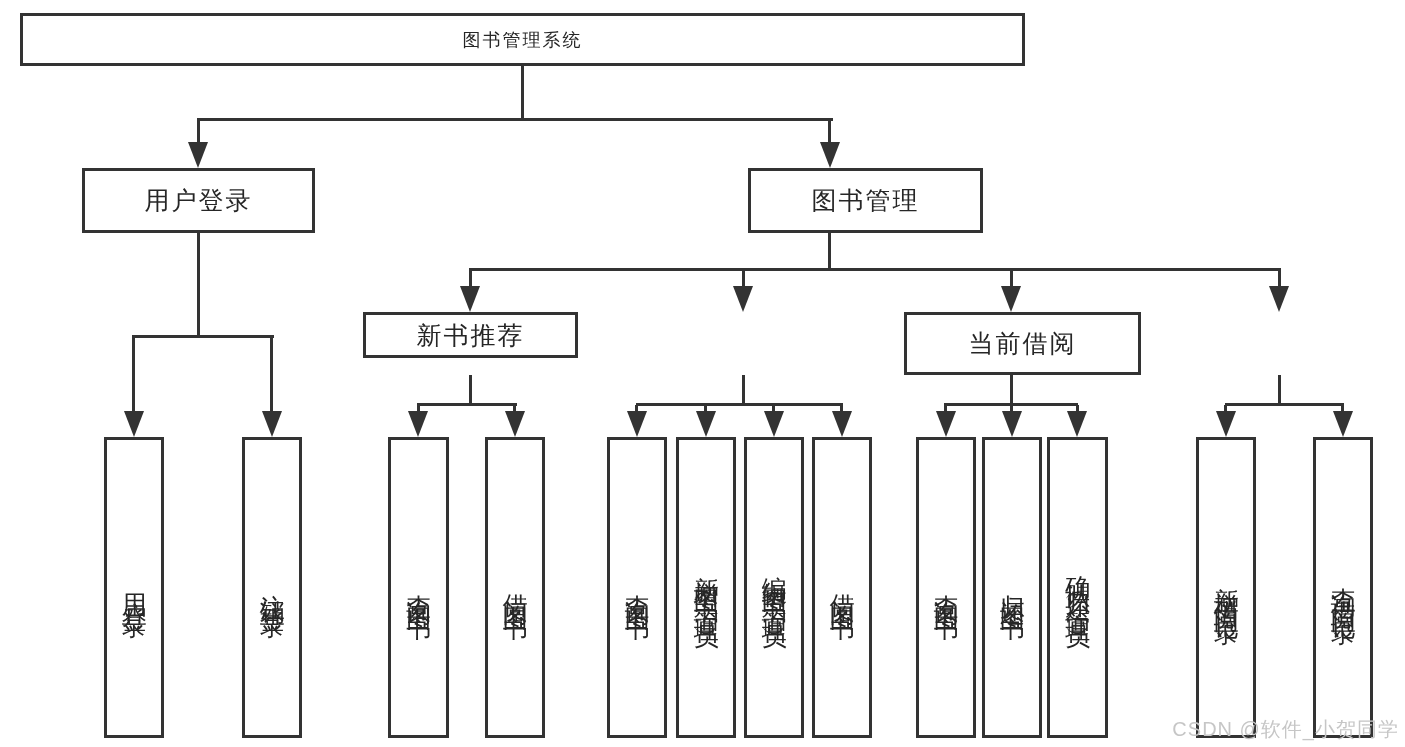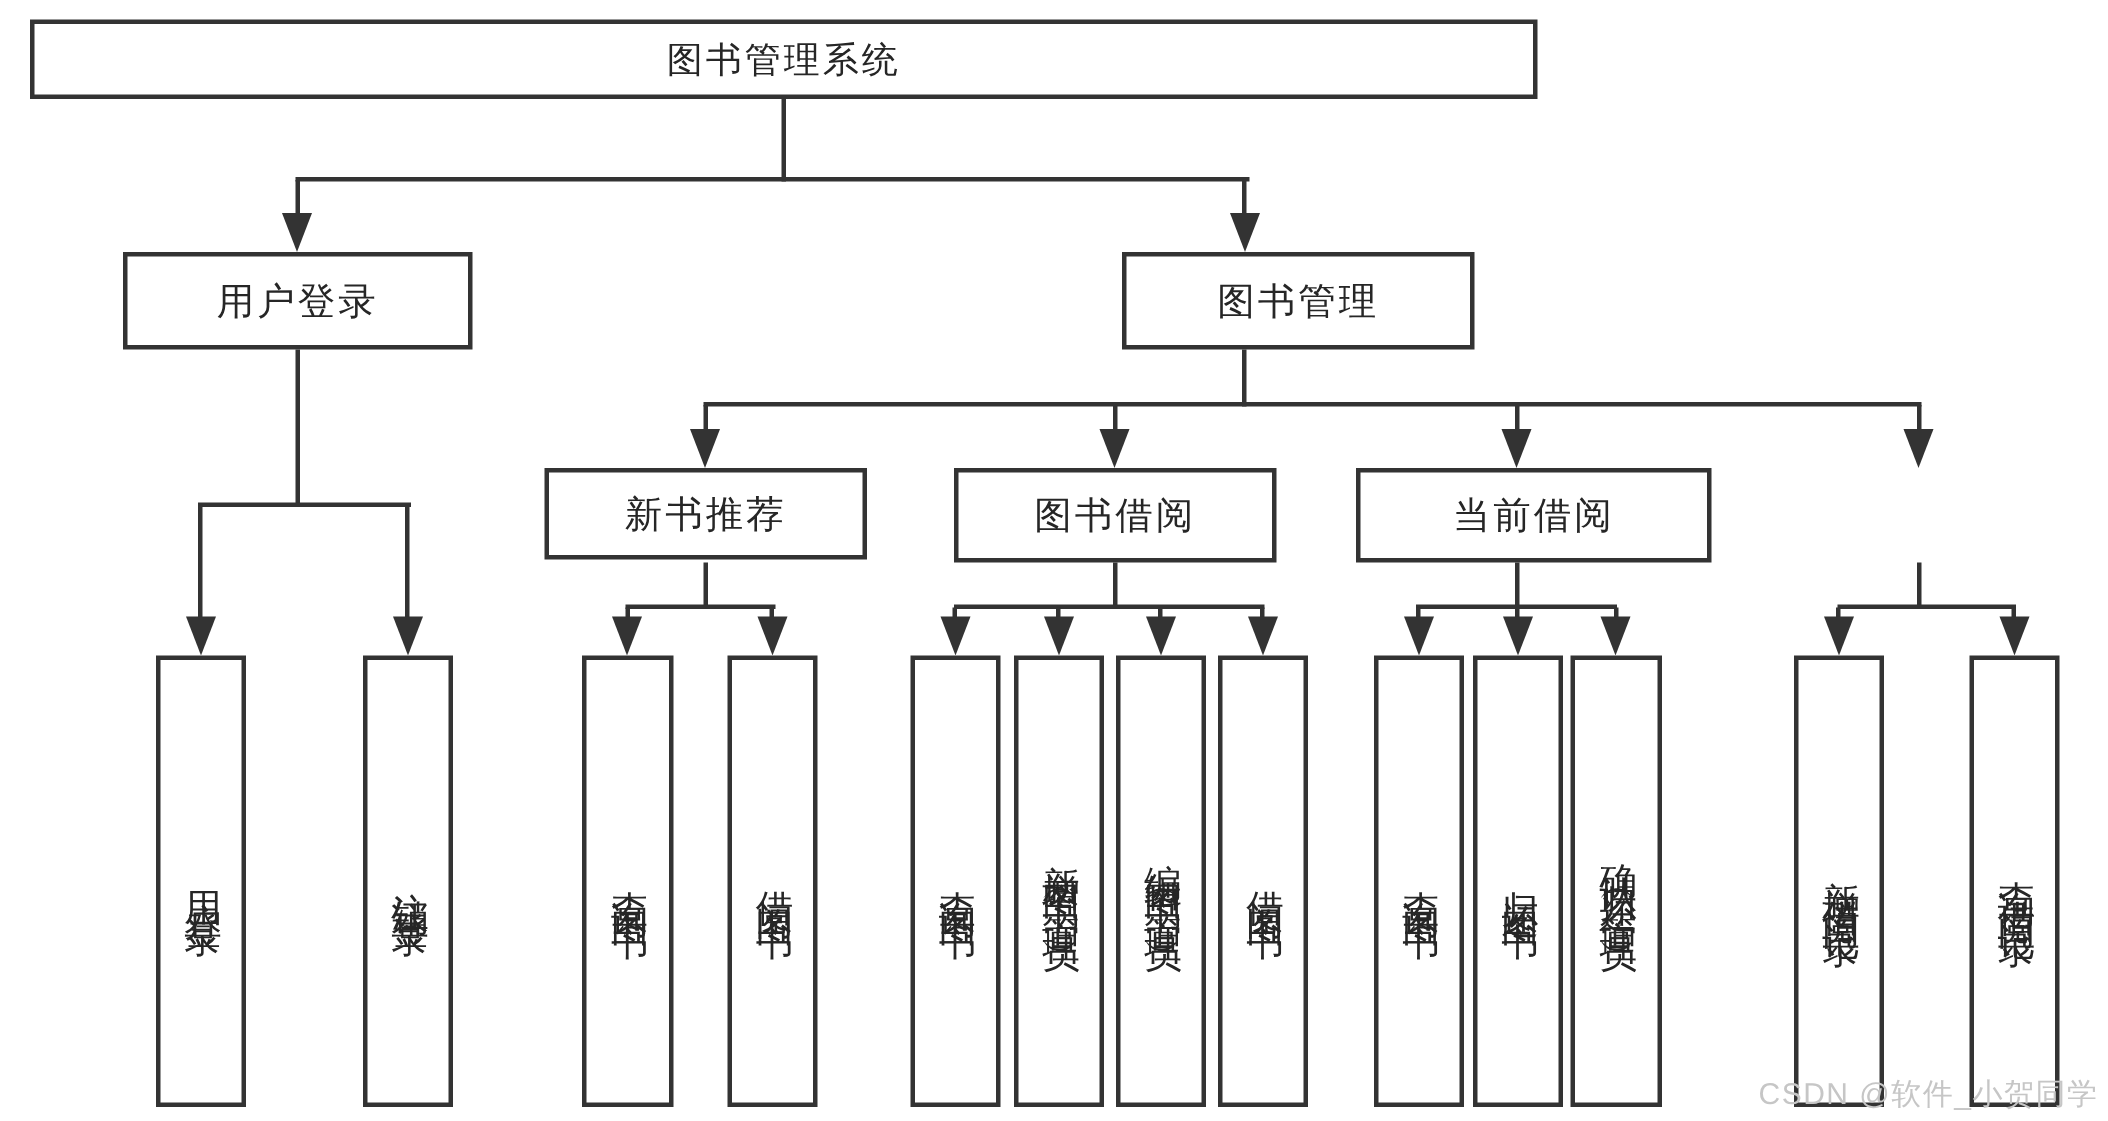--- a/index.html
+++ b/index.html
@@ -14,21 +14,21 @@
   html,body{background:var(--bg);}
   body{font-family:"Liberation Sans","DejaVu Sans",sans-serif;color:var(--text);}
   .canvas{
     position:relative;width:1405px;height:747px;background:var(--bg);overflow:hidden;
   }
   .box{
     position:absolute;background:var(--fill);border:3px solid var(--line);
     display:flex;align-items:center;justify-content:center;
     font-size:25px;letter-spacing:2px;white-space:nowrap;
   }
-  .box.root{font-size:24px;}
+  .box.root{font-size:18px;}
   .vbox{
     position:absolute;top:437px;height:301px;background:var(--fill);
     border:3px solid var(--line);
     display:flex;align-items:center;justify-content:center;
   }
   .vbox .vtext{
     writing-mode:vertical-rl;text-orientation:mixed;
     font-size:25px;letter-spacing:7px;line-height:1.1;white-space:nowrap;
   }
   .line{position:absolute;background:var(--line);}
@@ -76,25 +76,22 @@
   <div class="line" style="left:469px;top:268px;width:812px;height:3px"></div>
   <div class="line" style="left:469px;top:270px;width:3px;height:18px"></div>
   <div class="line" style="left:742px;top:270px;width:3px;height:18px"></div>
   <div class="line" style="left:1010px;top:270px;width:3px;height:18px"></div>
   <div class="line" style="left:1278px;top:270px;width:3px;height:18px"></div>
   <div class="arrow" style="left:460px;top:286px"></div>
   <div class="arrow" style="left:733px;top:286px"></div>
   <div class="arrow" style="left:1001px;top:286px"></div>
   <div class="arrow" style="left:1269px;top:286px"></div>
 
-  <div class="box" style="left:363px;top:312px;width:215px;height:61px">
+  <div class="box" style="left:363px;top:312px;width:215px;height:46px">
     <span>新书推荐</span>
-  </div>
-  <div class="box" style="left:636px;top:312px;width:215px;height:63px">
-    <span>图书借阅</span>
   </div>
   <div class="box" style="left:904px;top:312px;width:237px;height:63px">
     <span>当前借阅</span>
   </div>
 
   <div class="line" style="left:469px;top:375px;width:3px;height:30px"></div>
   <div class="line" style="left:417px;top:403px;width:100px;height:3px"></div>
   <div class="line" style="left:417px;top:405px;width:3px;height:8px"></div>
   <div class="line" style="left:513px;top:405px;width:3px;height:8px"></div>
   <div class="arrow" style="left:408px;top:411px"></div>

